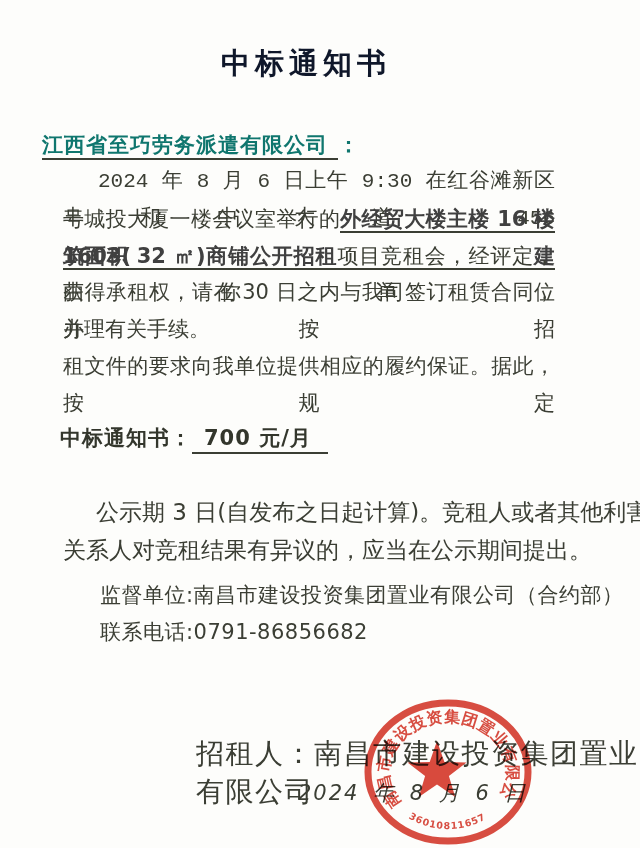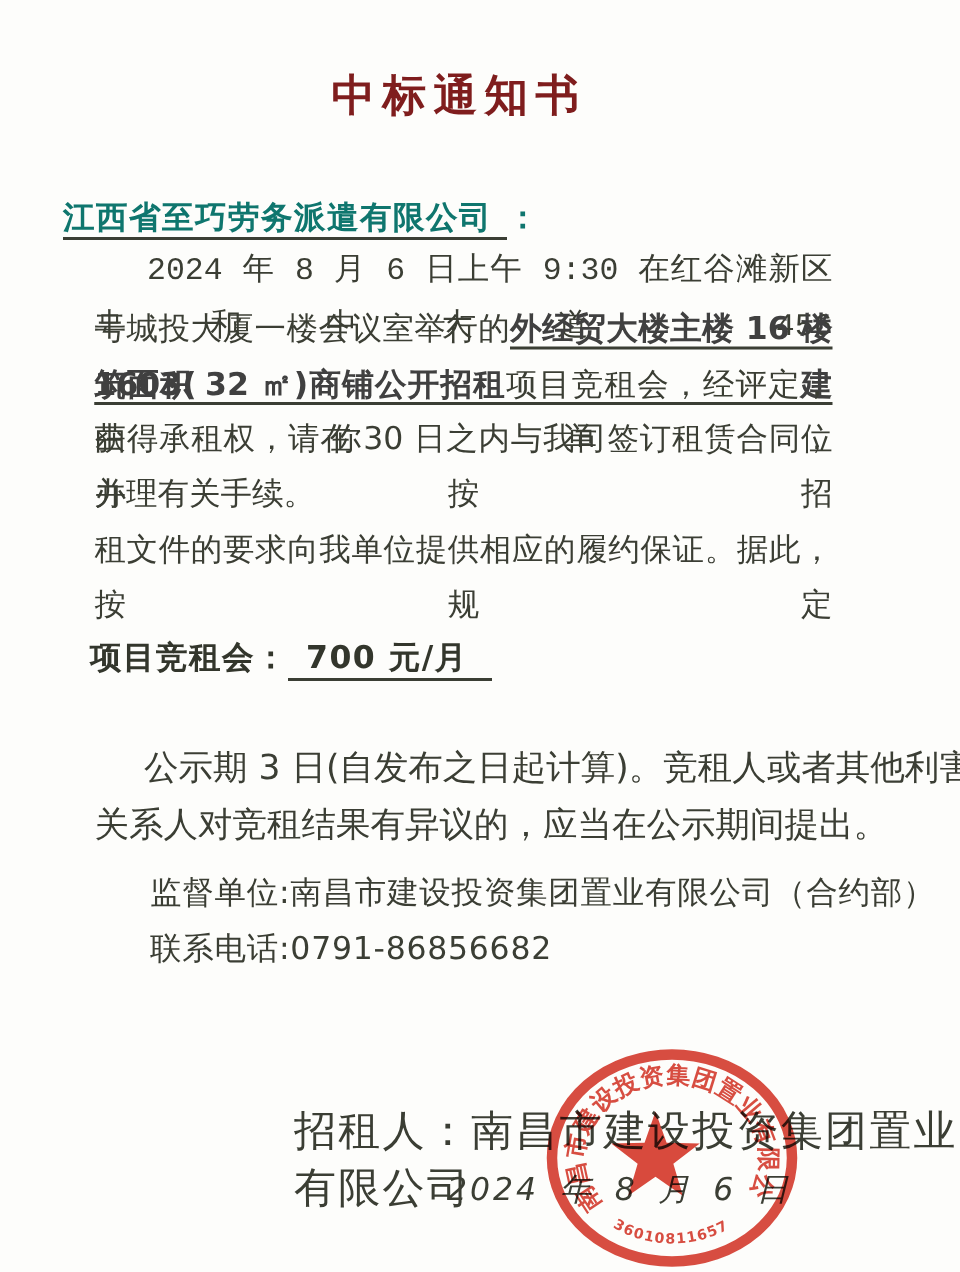--- a/index.html
+++ b/index.html
@@ -10,21 +10,21 @@
     overflow:hidden;
     font-family:"DejaVu Sans","Liberation Sans",sans-serif;
     color:#3b3e34;
   }
   .abs{position:absolute;}
   .doc-title{
     left:0;top:44px;width:612px;
     text-align:center;
     font-size:29px;font-weight:bold;
     letter-spacing:5px;
-    color:#7f1d1d;
+    color:#0f172a;
   }
   .recipient{
     left:42px;top:131px;
     font-size:21px;font-weight:bold;
     letter-spacing:1px;
     color:#0f766e;
   }
   .u{border-bottom:2px solid #3b3e34;padding-bottom:1px;}
   .recipient .u{padding-right:10px;}
   .body-block{
@@ -86,21 +86,21 @@
 
   <div class="abs body-block">
     <div class="bline just indent1">2024 年 8 月 6 日上午 9:30 在红谷滩新区丰和中大道 456</div>
     <div class="bline just"><span>号城投大厦一楼会议室举行的</span><span class="em">外经贸大楼主楼 16 楼 1603(建</span></div>
     <div class="bline just"><span class="em">筑面积 32 ㎡)商铺公开招租</span><span>项目竞租会，经评定，由你单位</span></div>
     <div class="bline just">获得承租权，请在 30 日之内与我司签订租赁合同，并按招</div>
     <div class="bline">办理有关手续。</div>
     <div class="bline just">租文件的要求向我单位提供相应的履约保证。据此，按规定</div>
   </div>
 
-  <div class="abs result-line"><span>项目竞租会：</span><span class="u">700 元/月</span></div>
+  <div class="abs result-line"><span>中标通知书：</span><span class="u">700 元/月</span></div>
 
   <div class="abs notice-block">
     <div class="nline just indent2">公示期 3 日(自发布之日起计算)。竞租人或者其他利害</div>
     <div class="nline">关系人对竞租结果有异议的，应当在公示期间提出。</div>
   </div>
 
   <div class="abs contact supervisor">监督单位:南昌市建设投资集团置业有限公司（合约部）</div>
   <div class="abs contact phone">联系电话:0791-86856682</div>
 
   <div class="abs lessor">招租人：南昌市建设投资集团置业有限公司</div>

